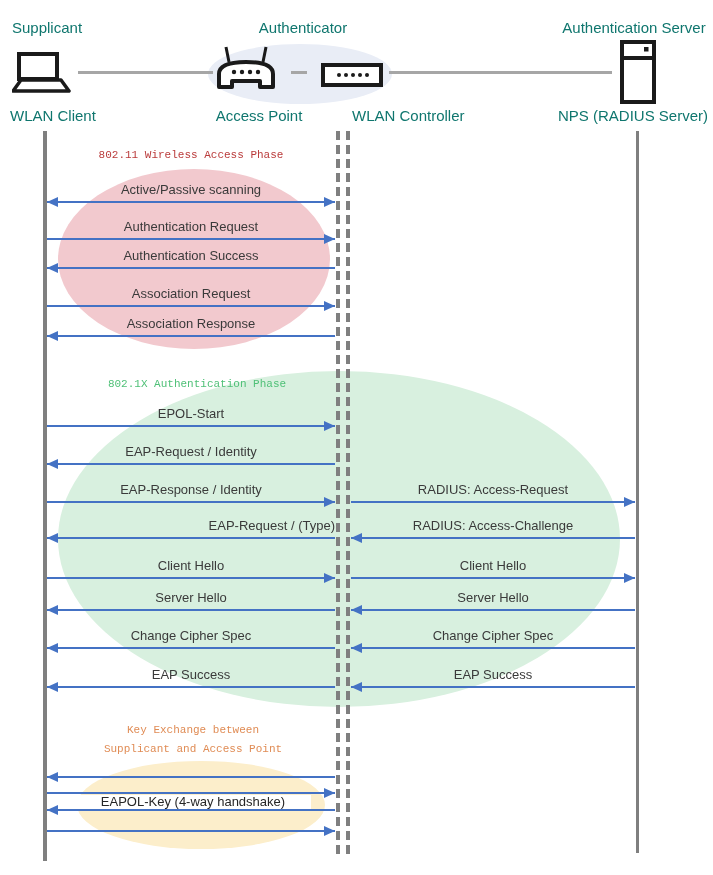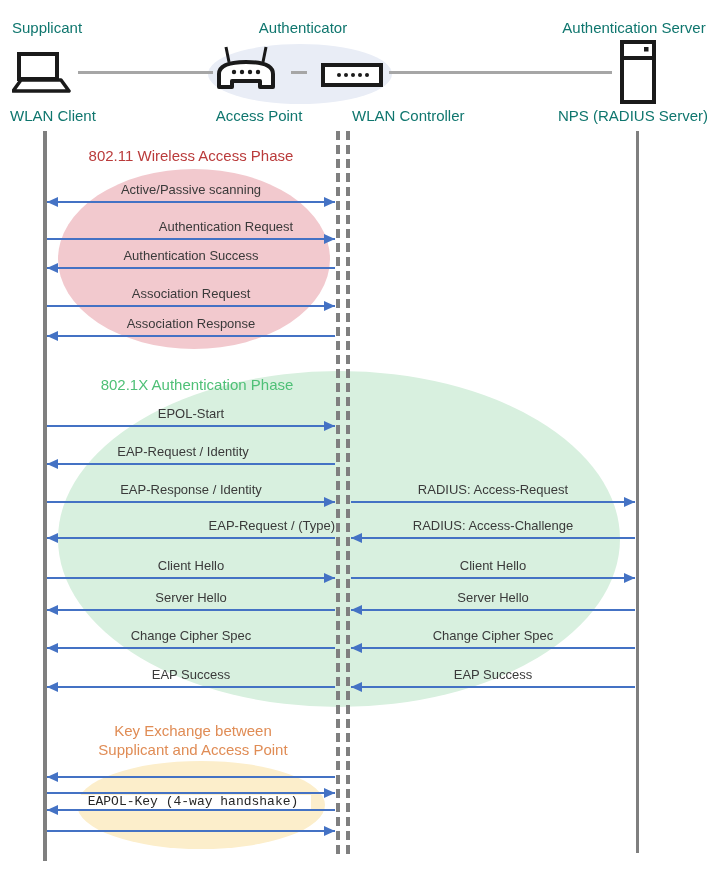--- a/index.html
+++ b/index.html
@@ -9,30 +9,30 @@
   }
   .ellipse{position:absolute;border-radius:50%;z-index:1;}
   .role-label,.device-label{position:absolute;z-index:5;font-size:15px;color:#0f766e;white-space:nowrap;}
   .centered{text-align:center;}
   .lifeline{position:absolute;z-index:2;background:#7f7f7f;}
   .lifeline.dashed{
     background:repeating-linear-gradient(to bottom,#7f7f7f 0px,#7f7f7f 9px,rgba(0,0,0,0) 9px,rgba(0,0,0,0) 14px);
   }
   .connector{position:absolute;height:3px;background:#a6a6a6;z-index:2;}
   .icon-box{position:absolute;z-index:3;line-height:0;}
-  .phase-title{position:absolute;z-index:5;font-size:15px;white-space:pre-line;line-height:19px;}
+  .phase-title{position:absolute;z-index:5;font-size:11px;white-space:pre-line;line-height:19px;font-family:Liberation Mono, monospace;}
   .msg-layer{position:absolute;left:0;top:0;width:713px;height:875px;z-index:4;}
   .arrow-line{position:absolute;height:2px;background:#4472c4;}
   .head{position:absolute;width:0;height:0;border-top:5px solid transparent;border-bottom:5px solid transparent;}
   .head.r{border-left:11px solid #4472c4;}
   .head.l{border-right:11px solid #4472c4;}
   .msg-label{position:absolute;height:18px;line-height:18px;font-size:13px;text-align:center;color:#3a3a3a;white-space:nowrap;}
   .key-label{
     position:absolute;z-index:4;background:#ffffff;font-size:13px;line-height:14px;height:14px;
-    text-align:center;color:#262626;white-space:nowrap;font-family:Liberation Mono, monospace;
+    text-align:center;color:#262626;white-space:nowrap;
   }
 </style>
 </head>
 <body>
 
 <div class="stage">
 
   <div class="ellipse" style="left: 208px; top: 44px; width: 184px; height: 60px; background-color: rgb(233, 237, 246);"></div>
   <div class="ellipse" style="left: 58px; top: 169px; width: 272px; height: 180px; background-color: rgb(242, 201, 206);"></div>
   <div class="ellipse" style="left: 58px; top: 371px; width: 562px; height: 336px; background-color: rgb(216, 240, 223);"></div>
@@ -98,36 +98,36 @@
 
   <div class="key-label" style="left:75px;top:795px;width:236px;">EAPOL-Key (4-way handshake)</div>
 
   <div class="msg-layer" id="messages">
       <div class="arrow-line" style="left: 47px; width: 288px; top: 201px;"></div>
       <div class="head l" style="left: 47px; top: 197px;"></div>
       <div class="head r" style="left: 324px; top: 197px;"></div>
       <div class="msg-label" style="left: 47px; width: 288px; top: 181px;">Active/Passive scanning</div>
       <div class="arrow-line" style="left: 47px; width: 288px; top: 238px;"></div>
       <div class="head r" style="left: 324px; top: 234px;"></div>
-      <div class="msg-label" style="left: 47px; width: 288px; top: 218px; padding-left: 35px;">Authentication Request</div>
+      <div class="msg-label" style="left: 47px; width: 288px; top: 218px;">Authentication Request</div>
       <div class="arrow-line" style="left: 47px; width: 288px; top: 267px;"></div>
       <div class="head l" style="left: 47px; top: 263px;"></div>
       <div class="msg-label" style="left: 47px; width: 288px; top: 247px;">Authentication Success</div>
       <div class="arrow-line" style="left: 47px; width: 288px; top: 305px;"></div>
       <div class="head r" style="left: 324px; top: 301px;"></div>
       <div class="msg-label" style="left: 47px; width: 288px; top: 285px;">Association Request</div>
       <div class="arrow-line" style="left: 47px; width: 288px; top: 335px;"></div>
       <div class="head l" style="left: 47px; top: 331px;"></div>
       <div class="msg-label" style="left: 47px; width: 288px; top: 315px;">Association Response</div>
       <div class="arrow-line" style="left: 47px; width: 288px; top: 425px;"></div>
       <div class="head r" style="left: 324px; top: 421px;"></div>
       <div class="msg-label" style="left: 47px; width: 288px; top: 405px;">EPOL-Start</div>
       <div class="arrow-line" style="left: 47px; width: 288px; top: 463px;"></div>
       <div class="head l" style="left: 47px; top: 459px;"></div>
-      <div class="msg-label" style="left: 39px; width: 288px; top: 443px;">EAP-Request / Identity</div>
+      <div class="msg-label" style="left: 47px; width: 288px; top: 443px;">EAP-Request / Identity</div>
       <div class="arrow-line" style="left: 47px; width: 288px; top: 501px;"></div>
       <div class="head r" style="left: 324px; top: 497px;"></div>
       <div class="msg-label" style="left: 47px; width: 288px; top: 481px;">EAP-Response / Identity</div>
       <div class="arrow-line" style="left: 351px; width: 284px; top: 501px;"></div>
       <div class="head r" style="left: 624px; top: 497px;"></div>
       <div class="msg-label" style="left: 351px; width: 284px; top: 481px;">RADIUS: Access-Request</div>
       <div class="arrow-line" style="left: 47px; width: 288px; top: 537px;"></div>
       <div class="head l" style="left: 47px; top: 533px;"></div>
       <div class="msg-label" style="left: 47px; width: 288px; top: 517px; text-align: right;">EAP-Request / (Type)</div>
       <div class="arrow-line" style="left: 351px; width: 284px; top: 537px;"></div>

